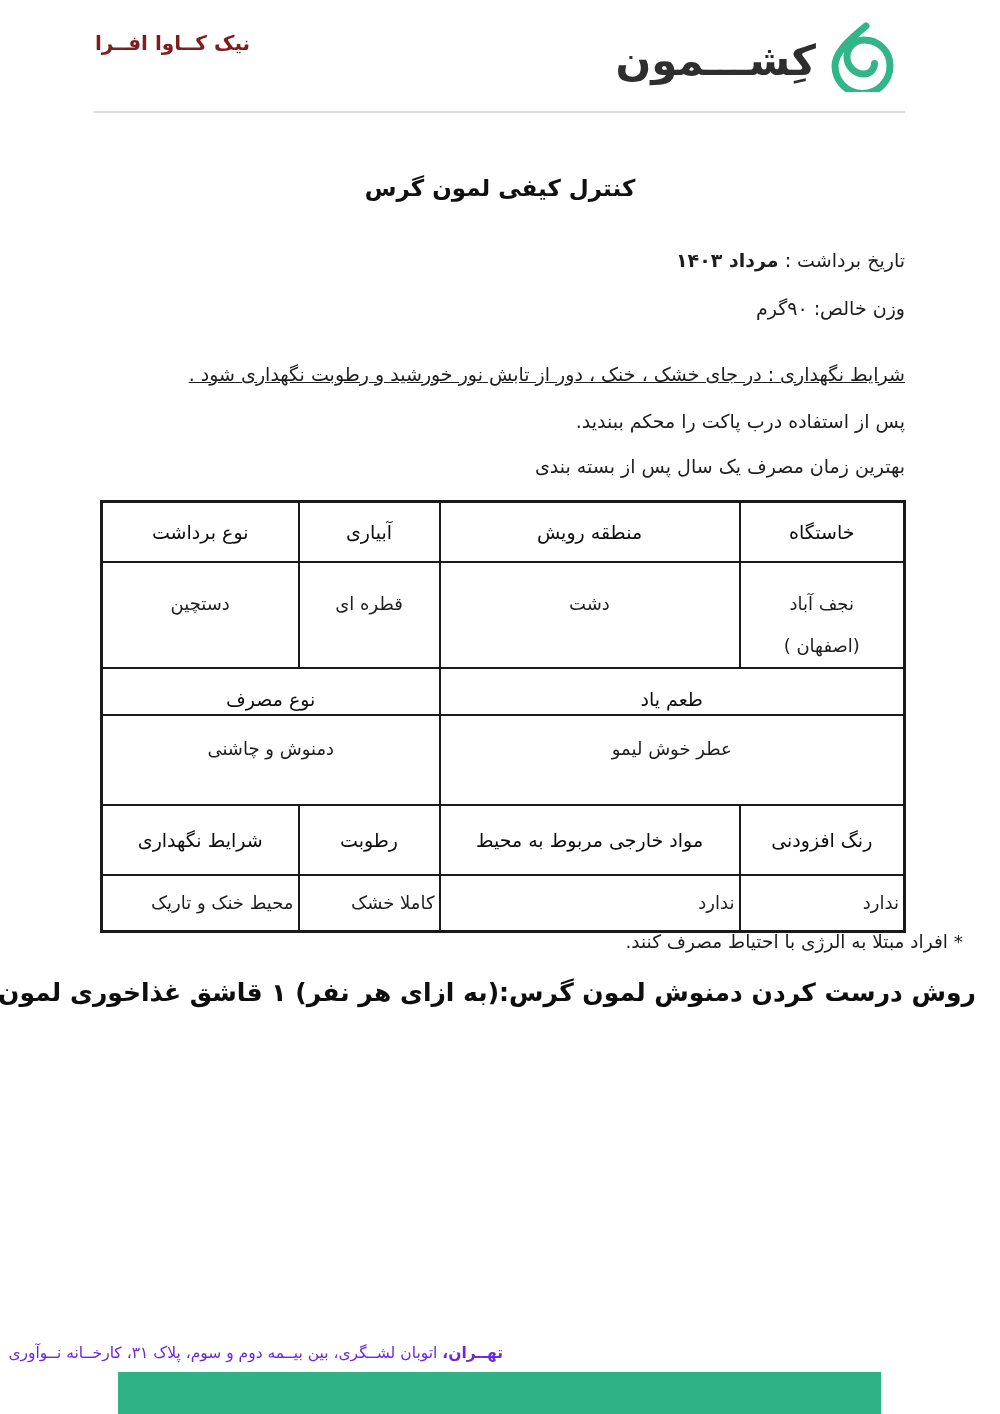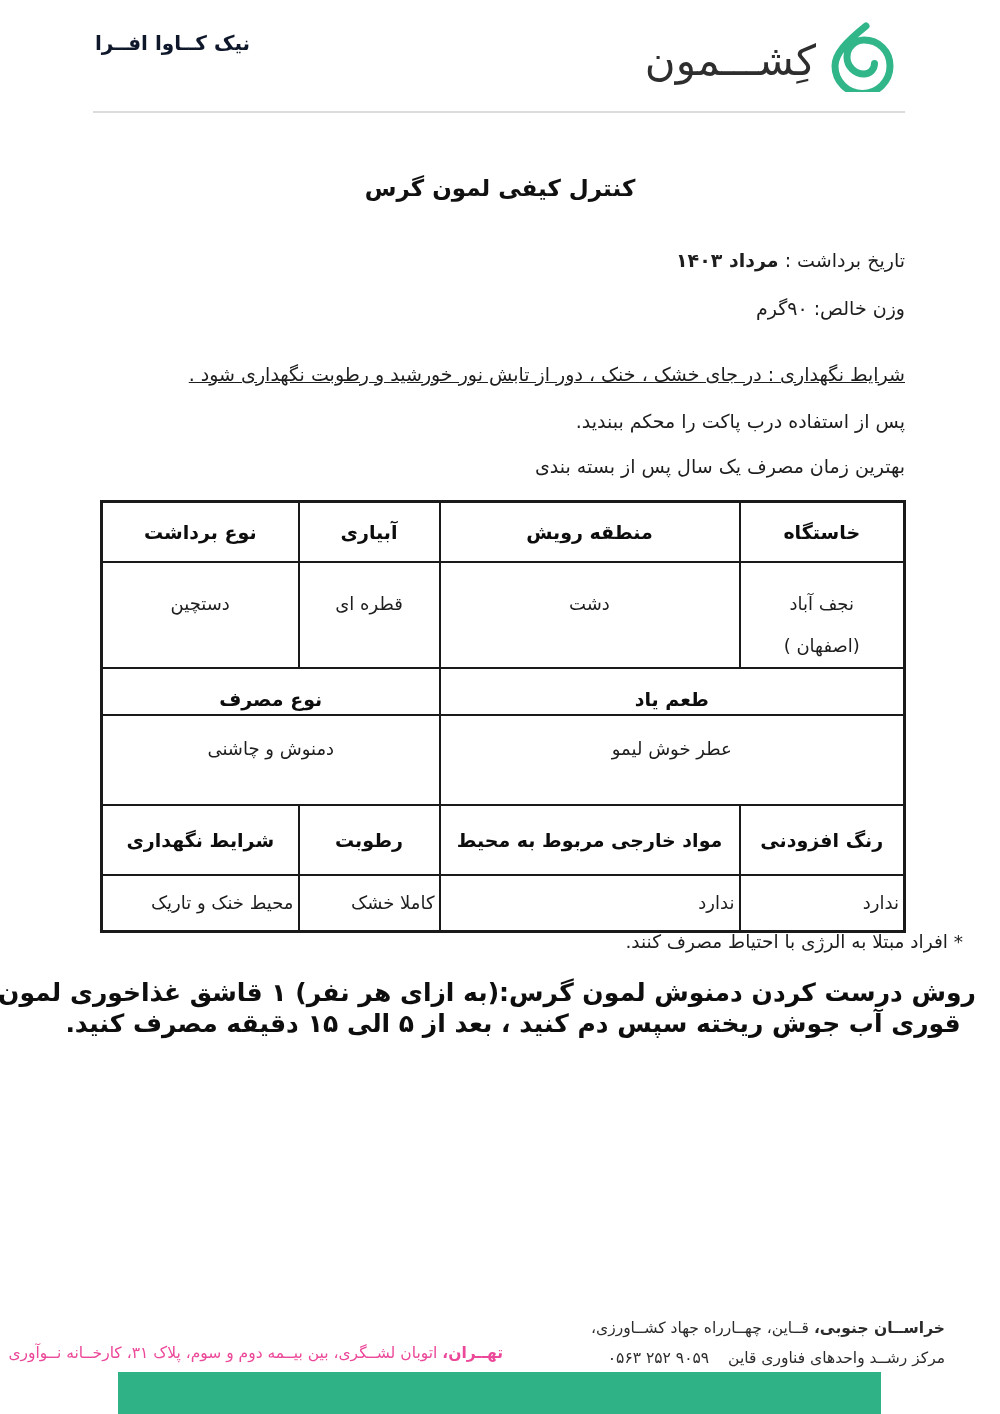--- a/index.html
+++ b/index.html
@@ -11,25 +11,25 @@
   }
   *{box-sizing:border-box;}
   body{margin:0;background:#ffffff;}
   .page{
     position:relative;width:1000px;height:1414px;margin:0 auto;
     background:#ffffff;overflow:hidden;
     font-family:"DejaVu Sans",sans-serif;color:var(--text-dark);
   }
   
   .company-block{position:absolute;left:95px;top:31px;direction:rtl;text-align:right;}
-  .company-name{font-size:20px;font-weight:bold;color:#0f172a;white-space:nowrap;}
+  .company-name{font-size:20px;font-weight:bold;color:#7f1d1d;white-space:nowrap;}
   .contact-line{position:absolute;left:95px;top:62px;direction:ltr;color:var(--muted-gray);font-size:16.5px;white-space:nowrap;}
   .contact-line .email{margin-left:22px;}
   .brand-block{position:absolute;right:102px;top:20px;display:flex;direction:ltr;align-items:flex-start;}
-  .brand-wordmark{font-size:42px;font-weight:normal;color:#2e2e2e;margin-top:16px;margin-right:10px;direction:rtl;white-space:nowrap;}
+  .brand-wordmark{font-size:42px;font-weight:bold;color:#2e2e2e;margin-top:16px;margin-right:10px;direction:rtl;white-space:nowrap;}
   .brand-icon{width:72px;height:72px;display:block;}
   .header-divider{position:absolute;left:93px;right:95px;top:111px;height:2px;background:var(--divider-gray);}
   
   .doc-title{position:absolute;left:0;right:0;top:159px;text-align:center;direction:rtl;
     font-size:23px;font-weight:bold;color:#111;margin-top:16px;}
   
   .info-line{position:absolute;right:95px;direction:rtl;white-space:nowrap;font-size:19px;color:#1e1e1e;}
   .line-date{top:249px;}
   .line-weight{top:297px;}
   .line-storage{top:363px;text-decoration:underline;}
@@ -38,21 +38,21 @@
   .bold{font-weight:bold;}
   
   table.qc-table{
     position:absolute;left:100px;top:500px;width:803px;
     border-collapse:collapse;table-layout:fixed;direction:rtl;
     border:3px solid #1a1a1a;
   }
   .qc-table th,.qc-table td{
     border:2px solid #1a1a1a;text-align:center;padding:0 4px;
   }
-  .qc-table th{font-size:19px;font-weight:bold;color:#0d0d0d;}
+  .qc-table th{font-size:19px;font-weight:normal;color:#0d0d0d;}
   .qc-table td{font-size:18px;color:#1e1e1e;}
   tr.hdr1{height:60px;}
   tr.val1{height:88px;}
   tr.hdr2{height:47px;}
   tr.val2{height:90px;}
   tr.hdr3{height:70px;}
   tr.val3{height:57px;}
   tr.val1 td{vertical-align:top;padding-top:20px;line-height:42px;}
   tr.hdr2 th{vertical-align:bottom;padding-bottom:4px;}
   tr.val2 td{vertical-align:top;padding-top:22px;}
@@ -61,21 +61,21 @@
   
   .allergy-note{position:absolute;right:37px;top:931px;direction:rtl;white-space:nowrap;font-size:18.5px;}
   .preparation{position:absolute;left:50px;right:24px;top:977px;direction:rtl;text-align:center;
     font-weight:bold;font-size:25px;line-height:31px;color:#0e0e0e;}
   .preparation div{white-space:nowrap;}
   
   .footer-right{position:absolute;right:55px;top:1313px;direction:rtl;text-align:right;
     font-size:15.5px;line-height:30px;color:#2c2c2c;}
   .footer-right .phone{direction:ltr;unicode-bidi:embed;display:inline-block;margin-right:14px;}
   .footer-left{position:absolute;right:497px;top:1344px;direction:rtl;white-space:nowrap;
-    font-size:15.5px;color:#ec4899;}
+    font-size:15.5px;color:#6d28d9;}
   .footer-bar{position:absolute;left:118px;top:1372px;width:763px;height:42px;background:var(--bar-green);}
 </style>
 </head>
 <body>
 
 <div class="page">
 
   <div class="company-block">
     <div class="company-name">نیک کــاوا افــرا</div>
   </div>
@@ -143,33 +143,22 @@
       <td>کاملا خشک</td>
       <td>محیط خنک و تاریک</td>
     </tr>
   </tbody>
     </table>
 
   <div class="allergy-note">* افراد مبتلا به آلرژی با احتیاط مصرف کنند.</div>
 
   <div class="preparation">
     <div>روش درست کردن دمنوش لمون گرس:(به ازای هر نفر)  ۱ قاشق غذاخوری لمون گرس را در یک</div>
-    <div>قوری آب جوش ریخته سپس دم کنید ، بعد از ۵ الی ۱۵  دقیقه مصرف کنید.</div>
   </div>
 
-  <div class="footer-right">
-    <div>
-      <span class="bold">خراســان جنوبی،</span>
-      <span>قــاین، چهــارراه جهاد کشــاورزی،</span>
-    </div>
-    <div>
-      <span>مرکز رشــد واحدهای فناوری قاین</span>
-      <span class="phone">۰۵۶۳ ۲۵۲ ۹۰۵۹</span>
-    </div>
-  </div>
 
   <div class="footer-left">
     <span class="bold">تهــران،</span>
     <span>اتوبان لشــگری، بین بیــمه دوم و سوم، پلاک ۳۱، کارخــانه نــوآوری</span>
   </div>
 
   <div class="footer-bar"></div>
 
 </div>
 

